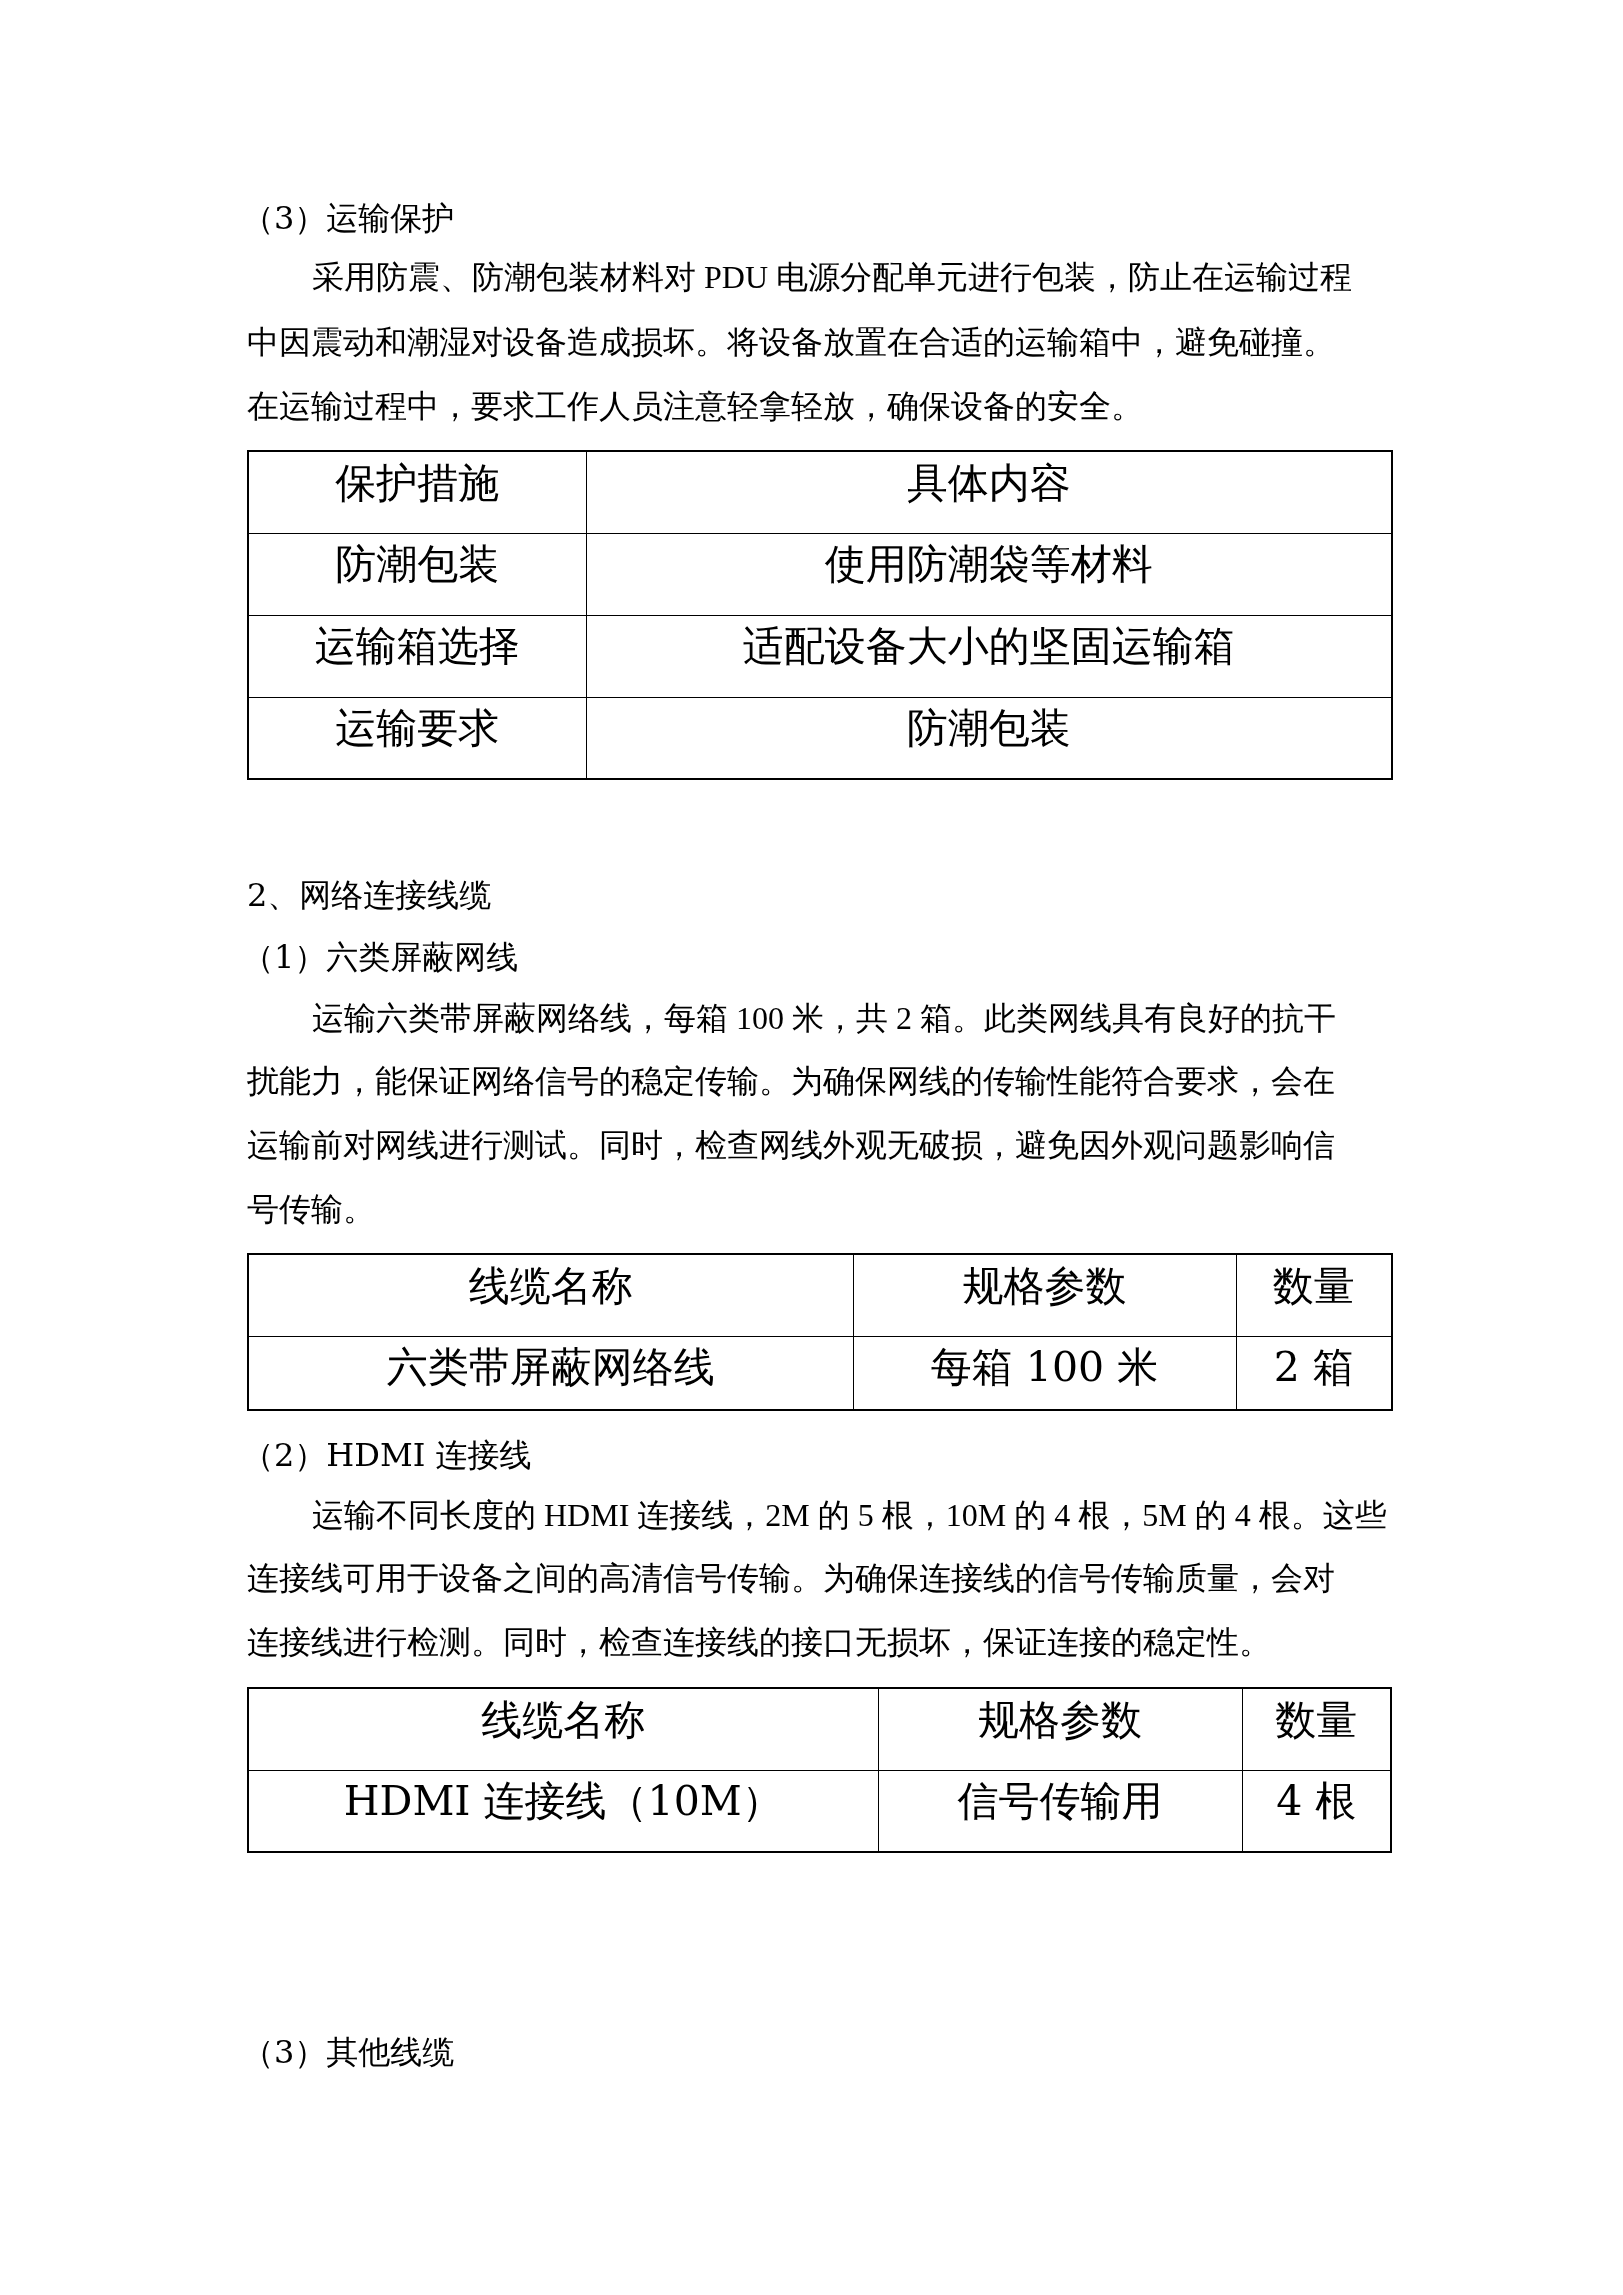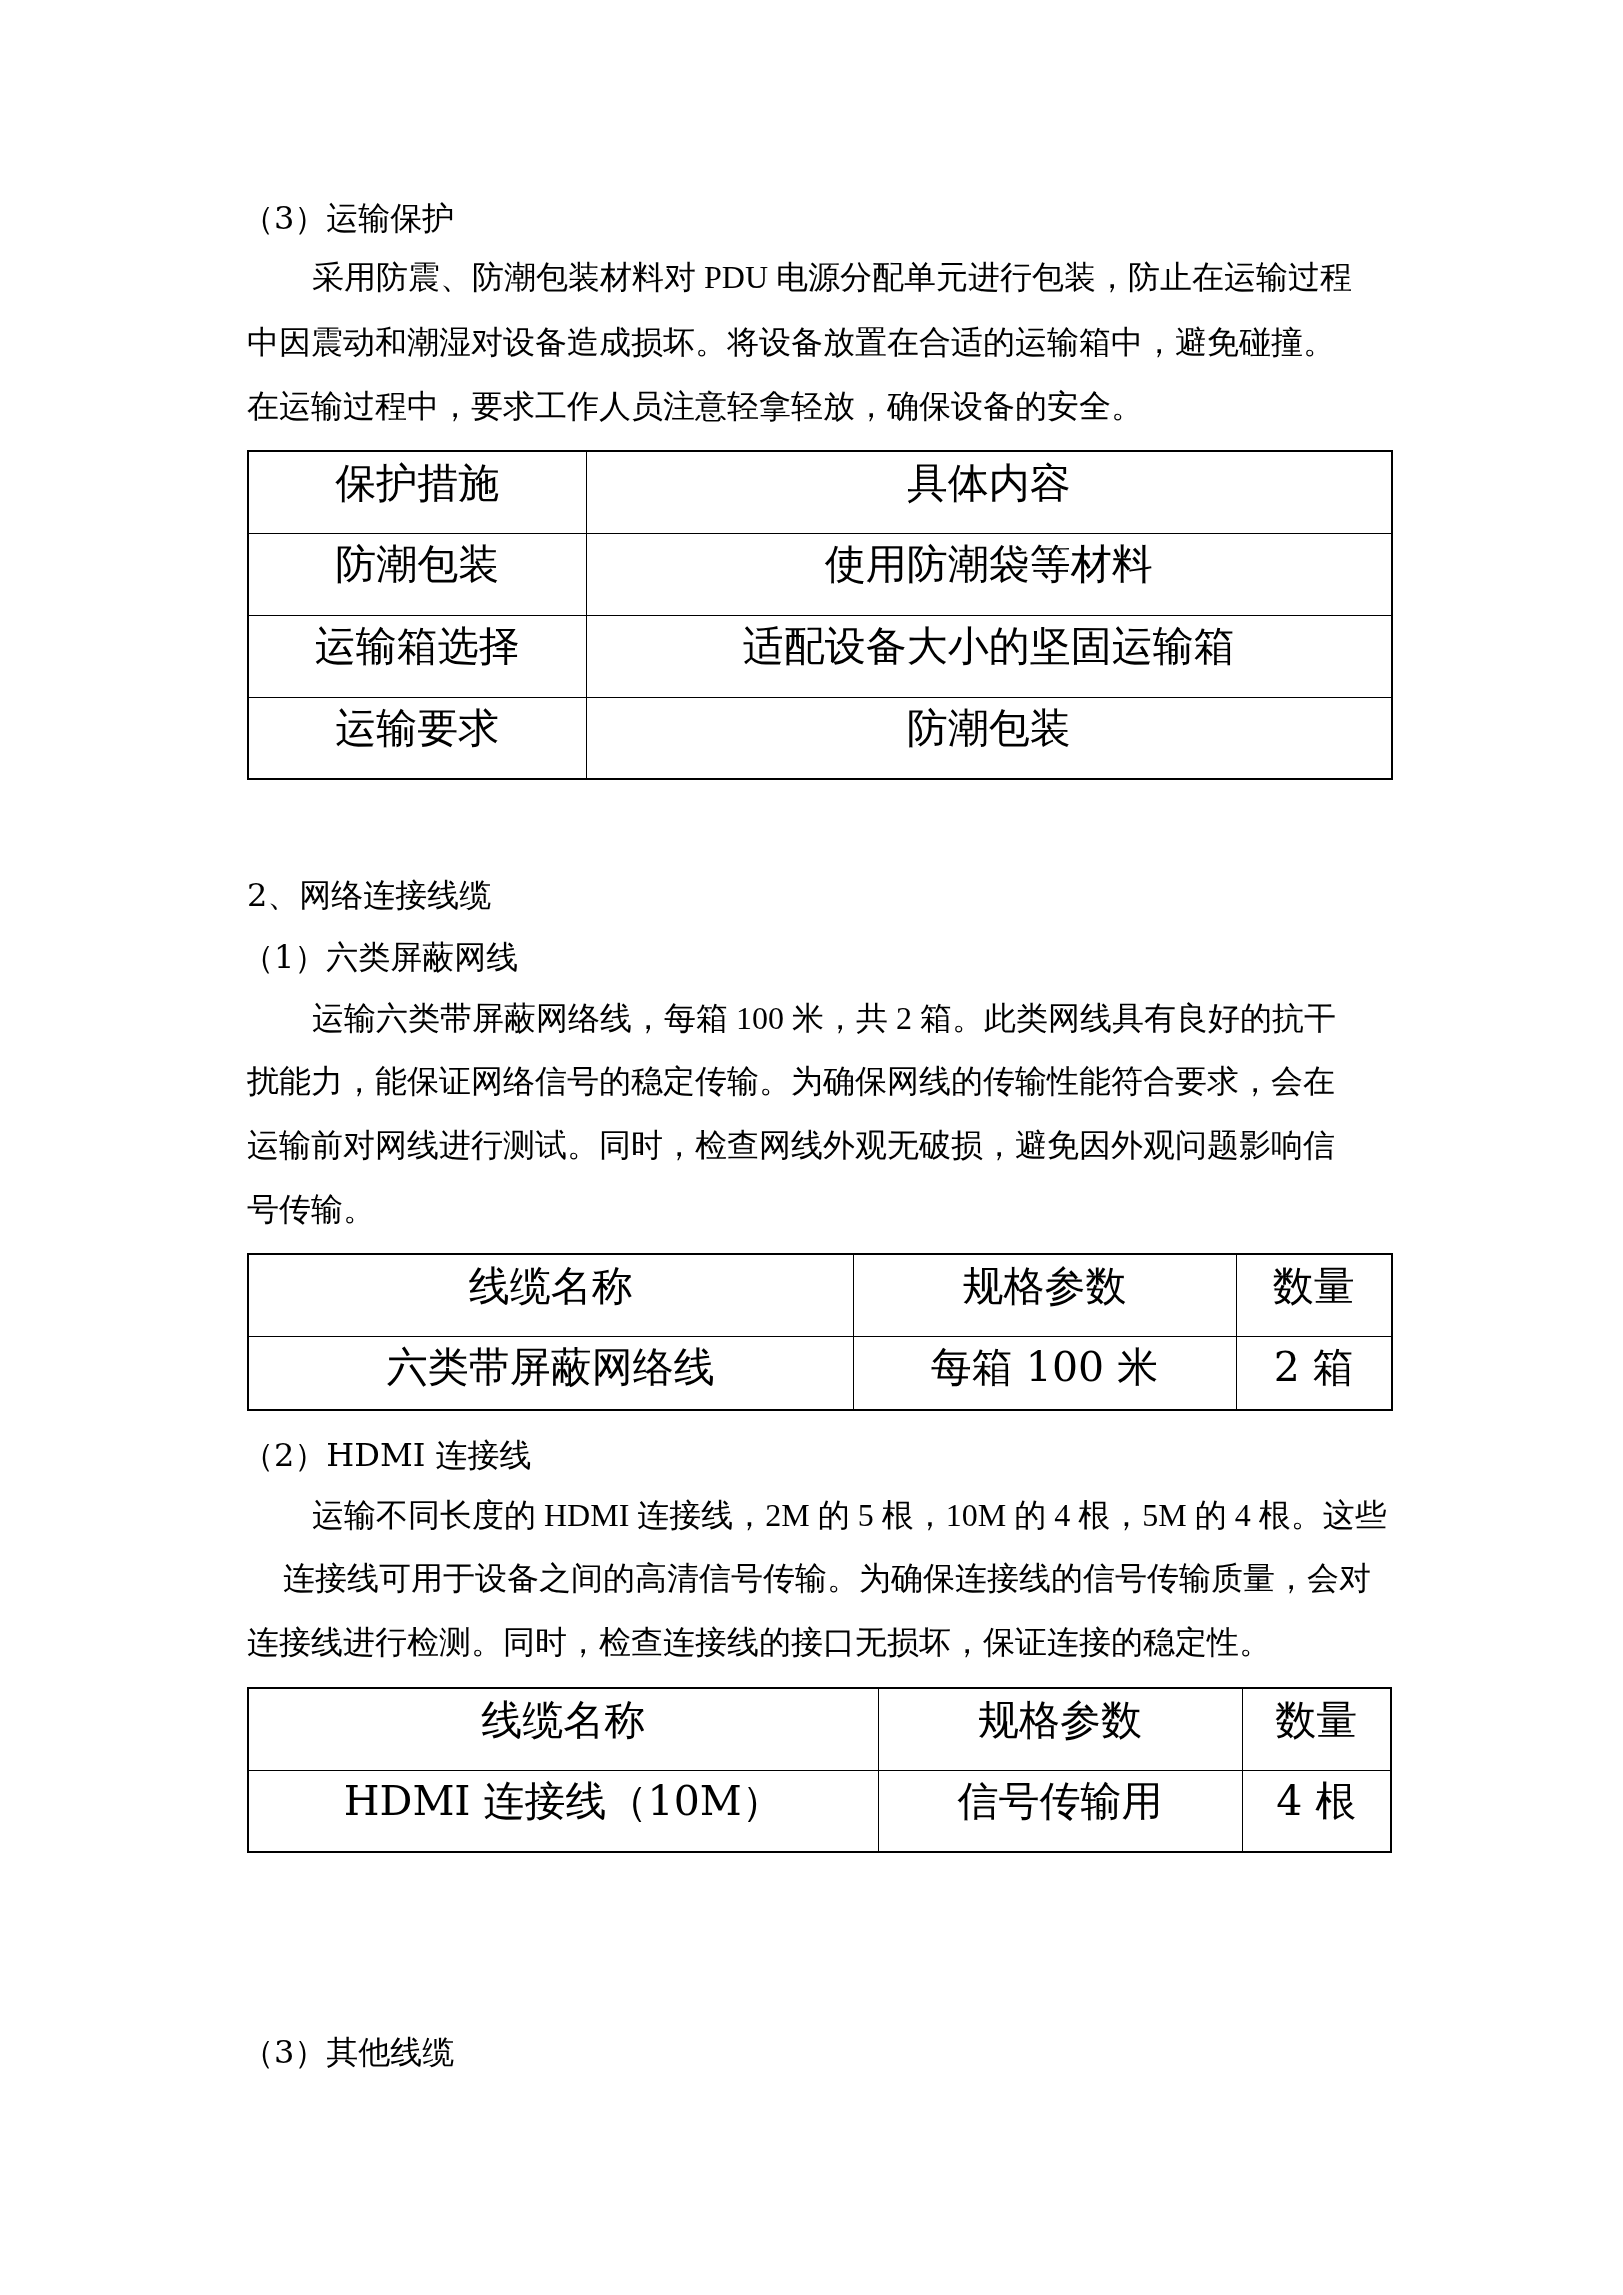--- a/index.html
+++ b/index.html
@@ -87,21 +87,21 @@
   <tr style="height:74px">
     <td>六类带屏蔽网络线</td>
     <td>每箱 100 米</td>
     <td>2 箱</td>
   </tr>
 </tbody>
   </table>
 
 <div class="line heading-sub" style="top:1436px;">（2）HDMI 连接线</div>
 <div class="line indent" style="top:1496px;">运输不同长度的 HDMI 连接线，2M 的 5 根，10M 的 4 根，5M 的 4 根。这些</div>
-<div class="line" style="top:1559px;margin-left:36px;">连接线可用于设备之间的高清信号传输。为确保连接线的信号传输质量，会对</div>
+<div class="line" style="top:1559px;">连接线可用于设备之间的高清信号传输。为确保连接线的信号传输质量，会对</div>
 <div class="line" style="top:1623px;">连接线进行检测。同时，检查连接线的接口无损坏，保证连接的稳定性。</div>
 
 <table class="doc-table" style="top:1687px;">
   <colgroup>
       <col style="width:630px">
       <col style="width:364px">
       <col style="width:149px">
     </colgroup>
   <tbody>
       <tr style="height:82px">

